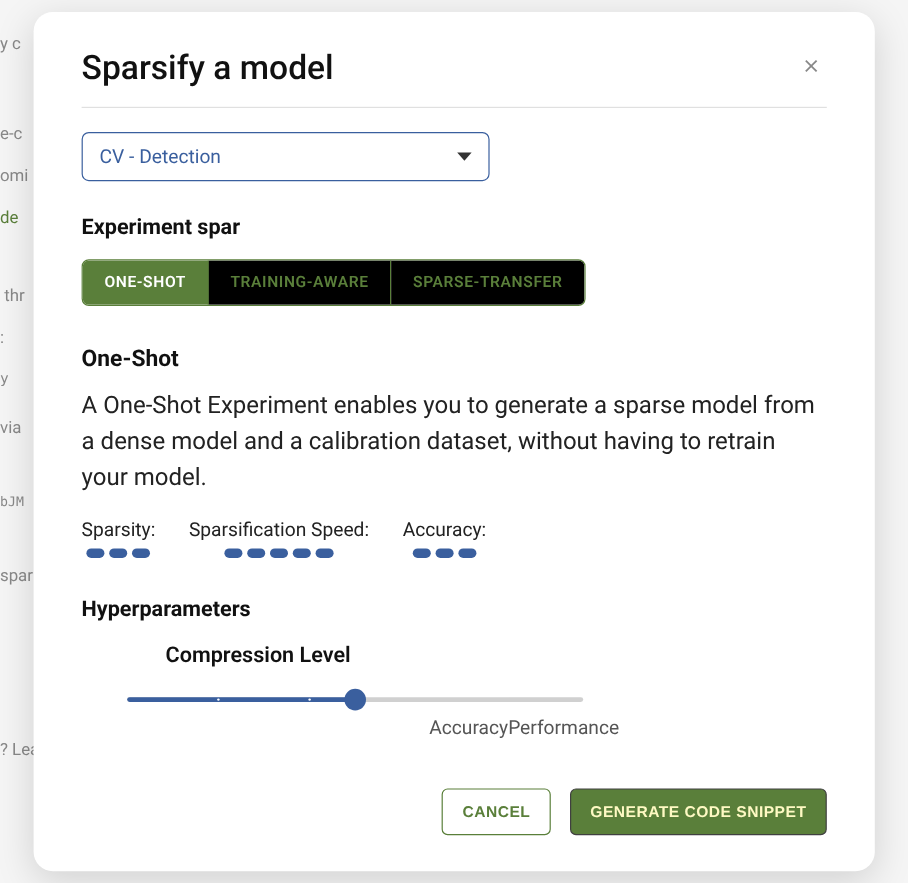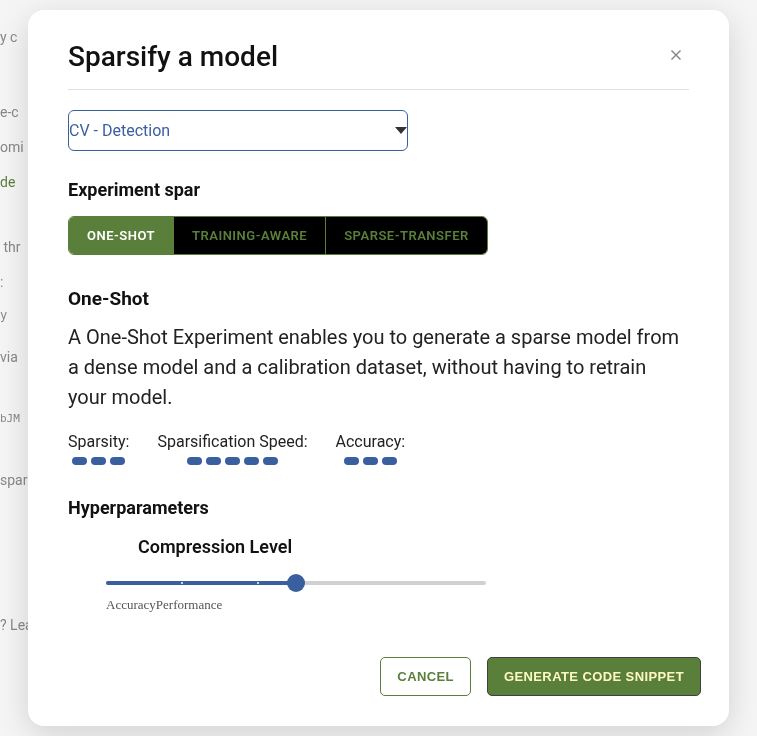--- a/index.html
+++ b/index.html
@@ -60,21 +60,21 @@
       color: #888;
       padding: 4px;
     }
     .close-btn svg {
       width: 18px;
       height: 18px;
     }
     .select-wrap {
       border: 1px solid #3a5f9e;
       border-radius: 6px;
-      padding: 10px 0;
+      padding: 10px 14px;
       width: 340px;
       display: flex;
       justify-content: space-between;
       align-items: center;
       margin-bottom: 28px;
       cursor: pointer;
     }
     .select-value {
       color: #3a5f9e;
       font-size: 16px;
@@ -200,30 +200,29 @@
       position: absolute;
       top: 50%;
       transform: translate(-50%, -50%);
       width: 2px;
       height: 2px;
       background: #fff;
       border-radius: 50%;
     }
     .slider-endpoints {
       display: flex;
-      justify-content: flex-start;
+      justify-content: flex-end;
       width: 410px;
-      font-size: 13px;
+      font-size: 16px;
       color: #555;
-      font-family: Liberation Serif, serif;
     }
     .footer {
       position: absolute;
       bottom: 30px;
-      right: 28px;
+      right: 40px;
       display: flex;
       gap: 16px;
     }
     .btn {
       padding: 11px 16px;
       font-size: 13px;
       font-weight: 600;
       letter-spacing: 0.4px;
       border-radius: 5px;
       cursor: pointer;

